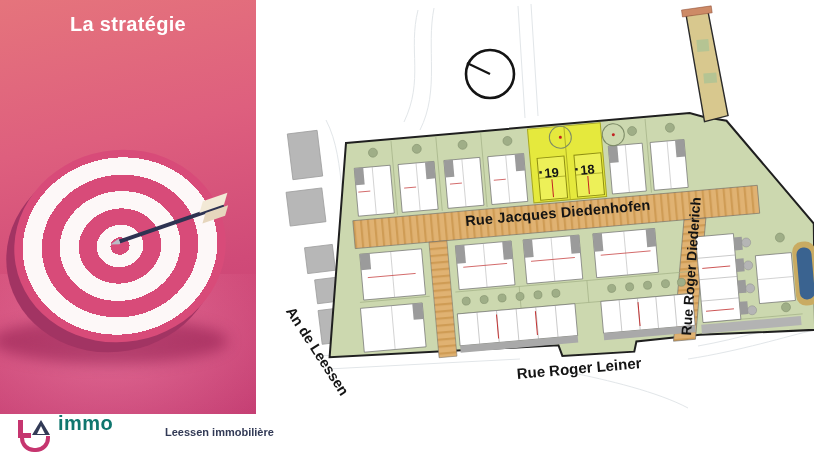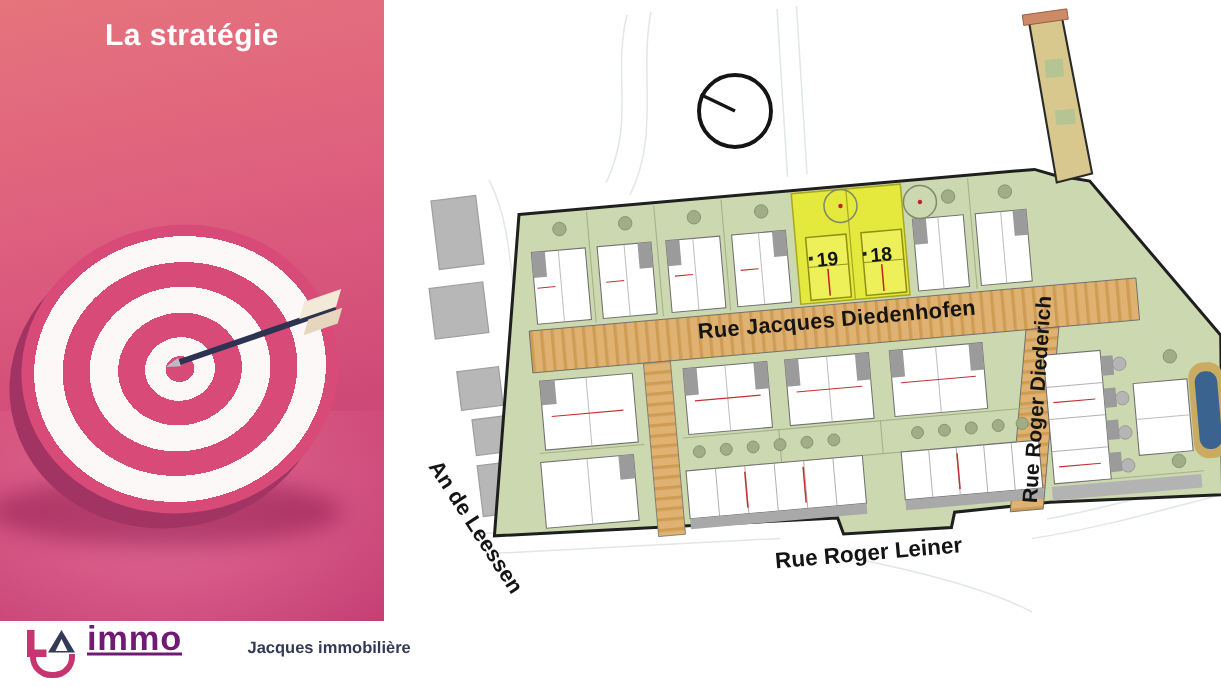--- a/index.html
+++ b/index.html
@@ -40,21 +40,21 @@
   .logo-row{position:absolute;left:0;top:414px;width:256px;height:44px;background:#fff;}
   .glyph{position:absolute;left:18px;top:6px;width:38px;height:34px;}
   .l-bar{position:absolute;left:0;top:0;width:5px;height:17px;background:#c6356f;}
   .l-foot{position:absolute;left:0;top:13px;width:13px;height:4.5px;background:#c6356f;}
   .tri-outer{position:absolute;left:14px;top:0;width:0;height:0;
        border-left:9px solid transparent;border-right:9px solid transparent;border-bottom:15px solid #323a56;}
   .tri-inner{position:absolute;left:18.5px;top:6px;width:0;height:0;
        border-left:4.5px solid transparent;border-right:4.5px solid transparent;border-bottom:8px solid #ffffff;}
   .u-smile{position:absolute;left:2px;top:16px;width:22px;height:12px;border:4.5px solid #c6356f;
        border-top:none;border-radius:0 0 14px 14px;}
-  .brand-name{position:absolute;left:58px;top:412px;color:#701a75;font-size:23px;font-weight:700;letter-spacing:.5px;text-decoration:underline;}
+  .brand-name{position:absolute;left:58px;top:412px;color:#0f766e;font-size:20px;font-weight:700;letter-spacing:.5px;}
   .tagline{position:absolute;left:165px;top:426px;color:#323a56;font-size:11px;font-weight:700;}
 
   
   .plan-svg{position:absolute;left:268px;top:0;}
   .plan-svg text{font-family:"Liberation Sans",sans-serif;fill:#141414;font-weight:700;}
 </style>
 </head>
 <body>
 
 <div id="stage">
@@ -76,21 +76,21 @@
   <div class="logo-row">
     <div class="glyph">
       <span class="l-bar"></span>
       <span class="l-foot"></span>
       <span class="tri-outer"></span>
       <span class="tri-inner"></span>
       <span class="u-smile"></span>
     </div>
   </div>
   <div class="brand-name">immo</div>
-  <div class="tagline">Jacques immobilière</div>
+  <div class="tagline">Leessen immobilière</div>
 
   <svg class="plan-svg" width="546" height="458" viewBox="0 0 546 458">
     <defs>
       <pattern id="pavH" width="7" height="28" patternUnits="userSpaceOnUse">
         <rect width="7" height="28" fill="#e0b272"></rect>
           <rect width="2.2" height="28" fill="#cf9c55"></rect>
       </pattern>
       <pattern id="pavV" width="28" height="7" patternUnits="userSpaceOnUse">
         <rect width="28" height="7" fill="#e0b272"></rect>
           <rect width="28" height="2.2" fill="#cf9c55"></rect>

